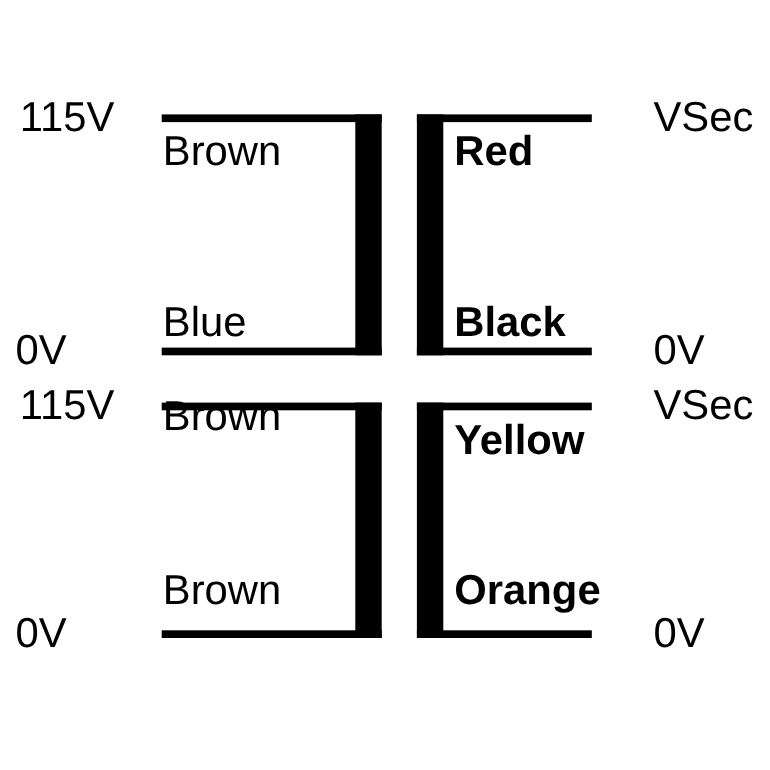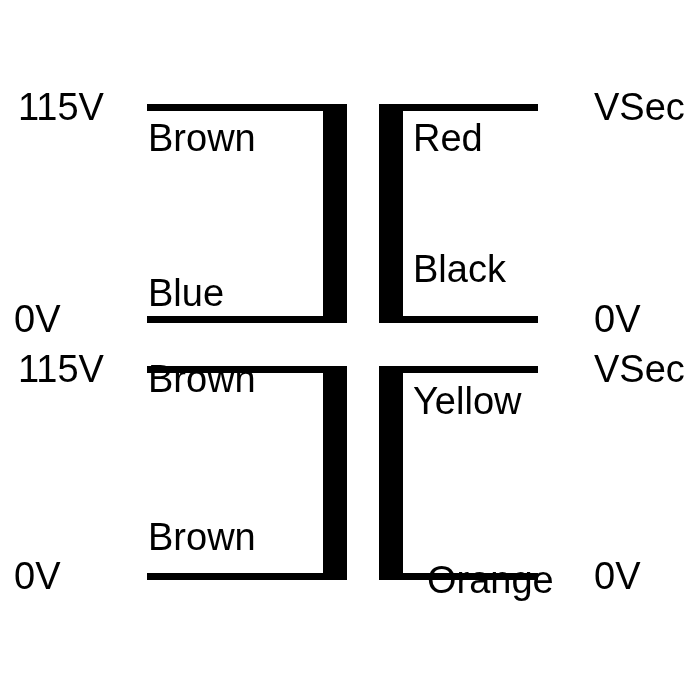--- a/index.html
+++ b/index.html
@@ -33,21 +33,21 @@
   
   .label {
     position: absolute;
     font-size: 38px;
     line-height: 38px;
     white-space: nowrap;
     color: #000000;
   }
   .label.terminal { letter-spacing: 0px; }
   .label.wire-left  { text-align: left; }
-  .label.wire-right { text-align: left; }
+  .label.wire-right { text-align: left; font-weight: bold; }
   .label.right-term { text-align: left; }
 </style>
 </head>
 <body>
 
 <div id="diagram">
 
   <div class="lead" style="left:147px; top:104px; width:200px;"></div>
   <div class="lead" style="left:147px; top:316px; width:200px;"></div>
   <div class="core-bar" style="left:323px; top:104px; height:219px;"></div>
@@ -59,35 +59,35 @@
   <div class="label wire-left" style="left:148px; top:274px;">Blue</div>
 
   <div class="lead" style="left:379px; top:104px; width:159px;"></div>
   <div class="lead" style="left:379px; top:316px; width:159px;"></div>
   <div class="core-bar" style="left:379px; top:104px; height:219px;"></div>
 
   <div class="label right-term" style="left:594px; top:88px;">VSec</div>
   <div class="label right-term" style="left:594px; top:300px;">0V</div>
 
   <div class="label wire-right" style="left:413px; top:119px;">Red</div>
-  <div class="label wire-right" style="left:413px; top:250px;text-align:center;">Black</div>
+  <div class="label wire-right" style="left:413px; top:274px;text-align:center;">Black</div>
 
   <div class="lead" style="left:147px; top:366px; width:200px;"></div>
   <div class="lead" style="left:147px; top:573px; width:200px;"></div>
   <div class="core-bar" style="left:323px; top:366px; height:214px;"></div>
 
   <div class="label terminal" style="left:18px; top:350px;">115V</div>
   <div class="label terminal" style="left:14px; top:557px;">0V</div>
 
   <div class="label wire-left" style="left:148px; top:360px;">Brown</div>
   <div class="label wire-left" style="left:148px; top:518px;">Brown</div>
 
   <div class="lead" style="left:379px; top:366px; width:159px;"></div>
   <div class="lead" style="left:379px; top:573px; width:159px;"></div>
   <div class="core-bar" style="left:379px; top:366px; height:214px;"></div>
 
   <div class="label right-term" style="left:594px; top:350px;">VSec</div>
   <div class="label right-term" style="left:594px; top:557px;">0V</div>
 
   <div class="label wire-right" style="left:413px; top:382px;">Yellow</div>
-  <div class="label wire-right" style="left:427px; top:518px;margin-top:43px;">Orange</div>
+  <div class="label wire-right" style="left:413px; top:518px;">Orange</div>
 
 </div>
 
 </body></html>

